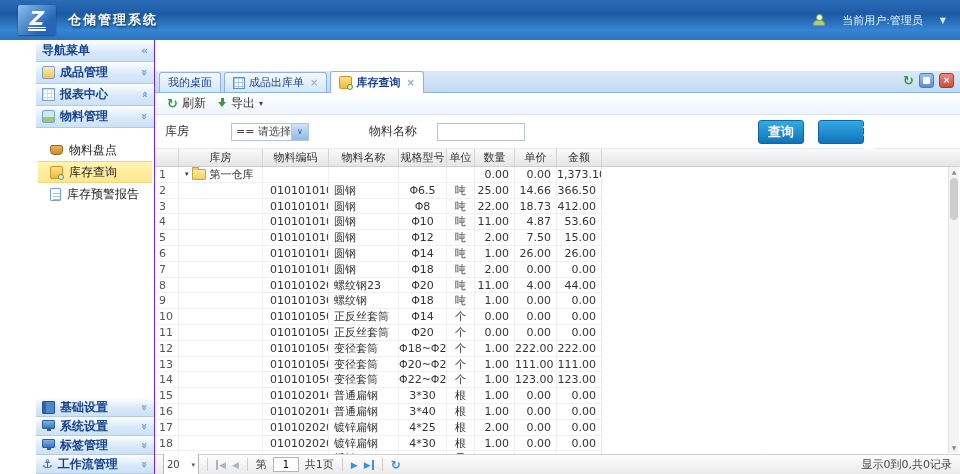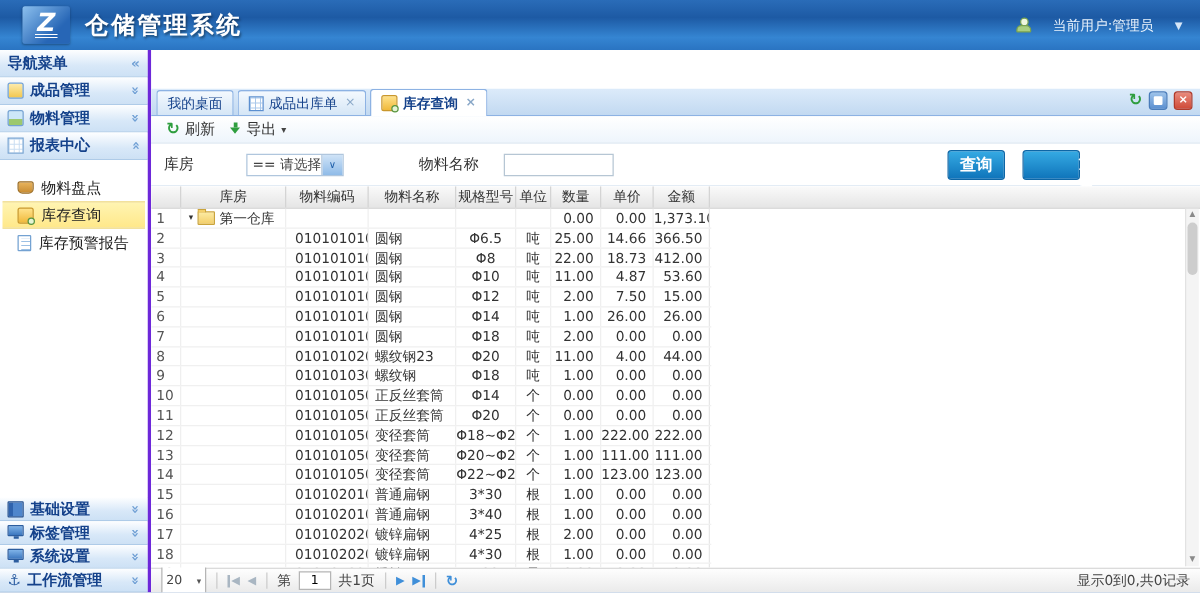--- a/index.html
+++ b/index.html
@@ -9,36 +9,36 @@
   
   .hdr{height:40px;flex:none;display:flex;align-items:center;
        background:linear-gradient(180deg,#2a6cb8 0%,#1d5aa4 35%,#3585d2 75%,#2a74c2 100%);}
   .logo{width:38px;height:30px;margin-left:18px;border-radius:2px;
         background:linear-gradient(135deg,#8cc0ee,#2766b6 70%);
         display:flex;flex-direction:column;align-items:center;justify-content:center;
         color:#fff;font-weight:bold;font-style:italic;font-size:20px;line-height:18px;
         box-shadow:0 1px 2px rgba(0,0,0,.35);}
   .logo .lines{width:18px;height:5px;
         background:repeating-linear-gradient(#fff 0 1px,transparent 1px 2.5px);}
-  .hdr h1{margin:0 0 0 12px;color:#fff;font-size:19px;letter-spacing:2px;
+  .hdr h1{margin:0 0 0 12px;color:#fff;font-size:13px;letter-spacing:2px;
         text-shadow:1px 2px 2px rgba(0,0,0,.45);}
   .user{margin-left:auto;margin-right:14px;display:flex;align-items:center;gap:17px;
         color:#eaf3fc;font-size:11px;cursor:pointer;}
   .user-icon{position:relative;width:12px;height:12px;display:inline-block;}
   .user-icon::before{content:"";position:absolute;top:0;left:3px;width:5px;height:5px;border-radius:50%;
         background:#eef7df;border:1px solid #79a350;}
   .user-icon::after{content:"";position:absolute;bottom:0;left:0;width:10px;height:4px;
         border-radius:4px 4px 1px 1px;background:#a9cf80;border:1px solid #79a350;}
   .user .caret{font-size:8px;color:#d7e7f8;}
 
   
   .body{flex:1;display:flex;min-height:0;}
 
   
-  .sidebar{width:118px;flex:none;border-right:3px solid #6d28d9;display:flex;flex-direction:column;background:#fff;}
+  .sidebar{width:118px;flex:none;border-right:1px solid #6d28d9;display:flex;flex-direction:column;background:#fff;padding-left:36px;}
   .acc{height:22px;flex:none;display:flex;align-items:center;gap:5px;padding:0 6px;box-sizing:border-box;
        background:linear-gradient(#fdfeff,#d8e8f8 60%,#cde1f5);border-bottom:1px solid #aecbe8;
        color:#15428b;font-weight:bold;font-size:12px;cursor:pointer;}
   .acc.small{height:19px;}
   .chev{margin-left:auto;color:#6f9fd4;font-size:11px;font-weight:bold;}
   .chev.down{display:inline-block;transform:rotate(90deg);}
   .chev.up{display:inline-block;transform:rotate(-90deg);}
   .submenu{flex:1;min-height:0;background:#fff;padding-top:12px;}
   .mi{height:20px;display:flex;align-items:center;gap:6px;padding-left:14px;color:#222;font-size:12px;cursor:pointer;}
   .mi.sel{background:linear-gradient(#fff4b2,#ffe88a);border-top:1px solid #eed87e;border-bottom:1px solid #eed87e;
@@ -185,28 +185,28 @@
       <div class="acc">
         <span>导航菜单</span>
         <span class="chev">«</span>
       </div>
       <div class="acc">
         <span class="ic ic-prod"></span>
         <span>成品管理</span>
         <span class="chev down">»</span>
       </div>
       <div class="acc">
+        <span class="ic ic-report"></span>
+        <span>报表中心</span>
+        <span class="chev up">»</span>
+      </div>
+      <div class="acc">
         <span class="ic ic-mat"></span>
         <span>物料管理</span>
         <span class="chev down">»</span>
-      </div>
-      <div class="acc">
-        <span class="ic ic-report"></span>
-        <span>报表中心</span>
-        <span class="chev up">»</span>
       </div>
       <div class="submenu">
         <div class="mi">
           <span class="ic ic-basket"></span>
           <span>物料盘点</span>
         </div>
         <div class="mi sel">
           <span class="ic ic-query"></span>
           <span>库存查询</span>
         </div>
@@ -215,26 +215,26 @@
           <span>库存预警报告</span>
         </div>
       </div>
       <div class="acc small">
         <span class="ic ic-book"></span>
         <span>基础设置</span>
         <span class="chev down">»</span>
       </div>
       <div class="acc small">
         <span class="ic ic-mon"></span>
-        <span>标签管理</span>
+        <span>系统设置</span>
         <span class="chev down">»</span>
       </div>
       <div class="acc small">
         <span class="ic ic-mon"></span>
-        <span>系统设置</span>
+        <span>标签管理</span>
         <span class="chev down">»</span>
       </div>
       <div class="acc small">
         <span class="ic ic-anchor">⚓</span>
         <span>工作流管理</span>
         <span class="chev down">»</span>
       </div>
     </div>
 
     <div class="main">

